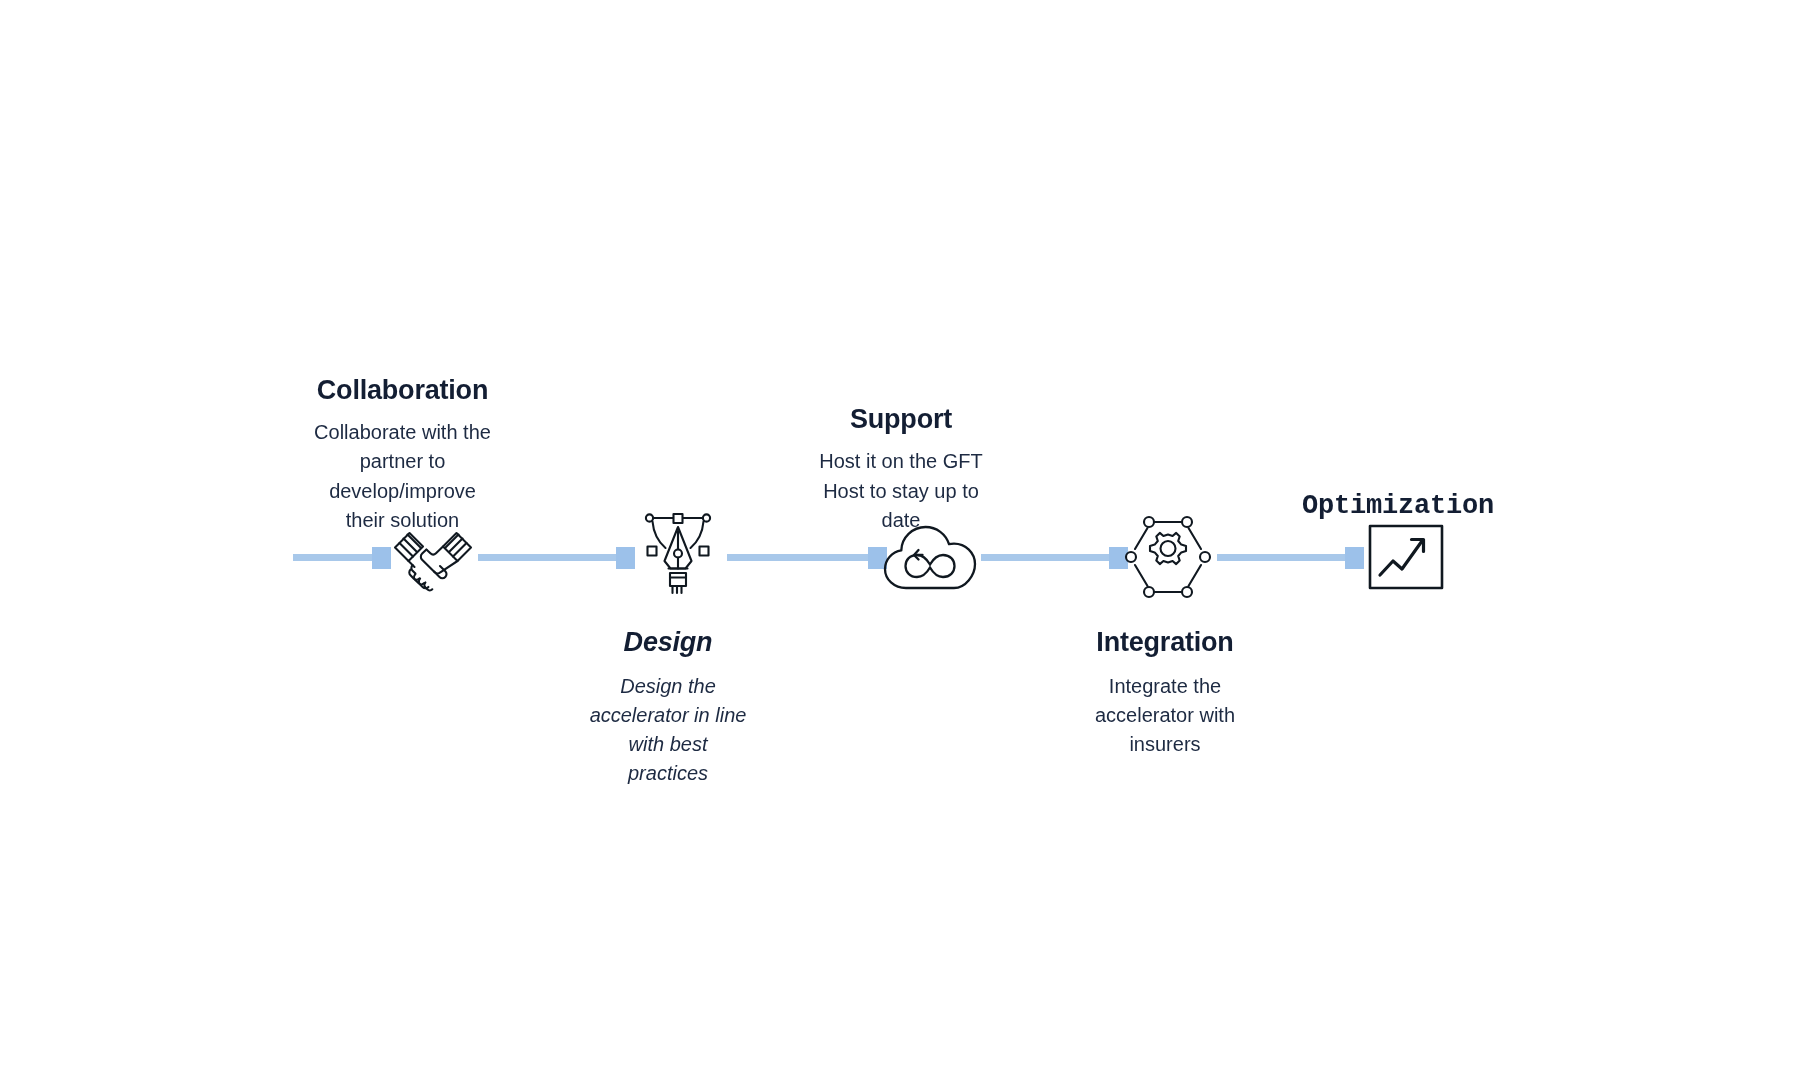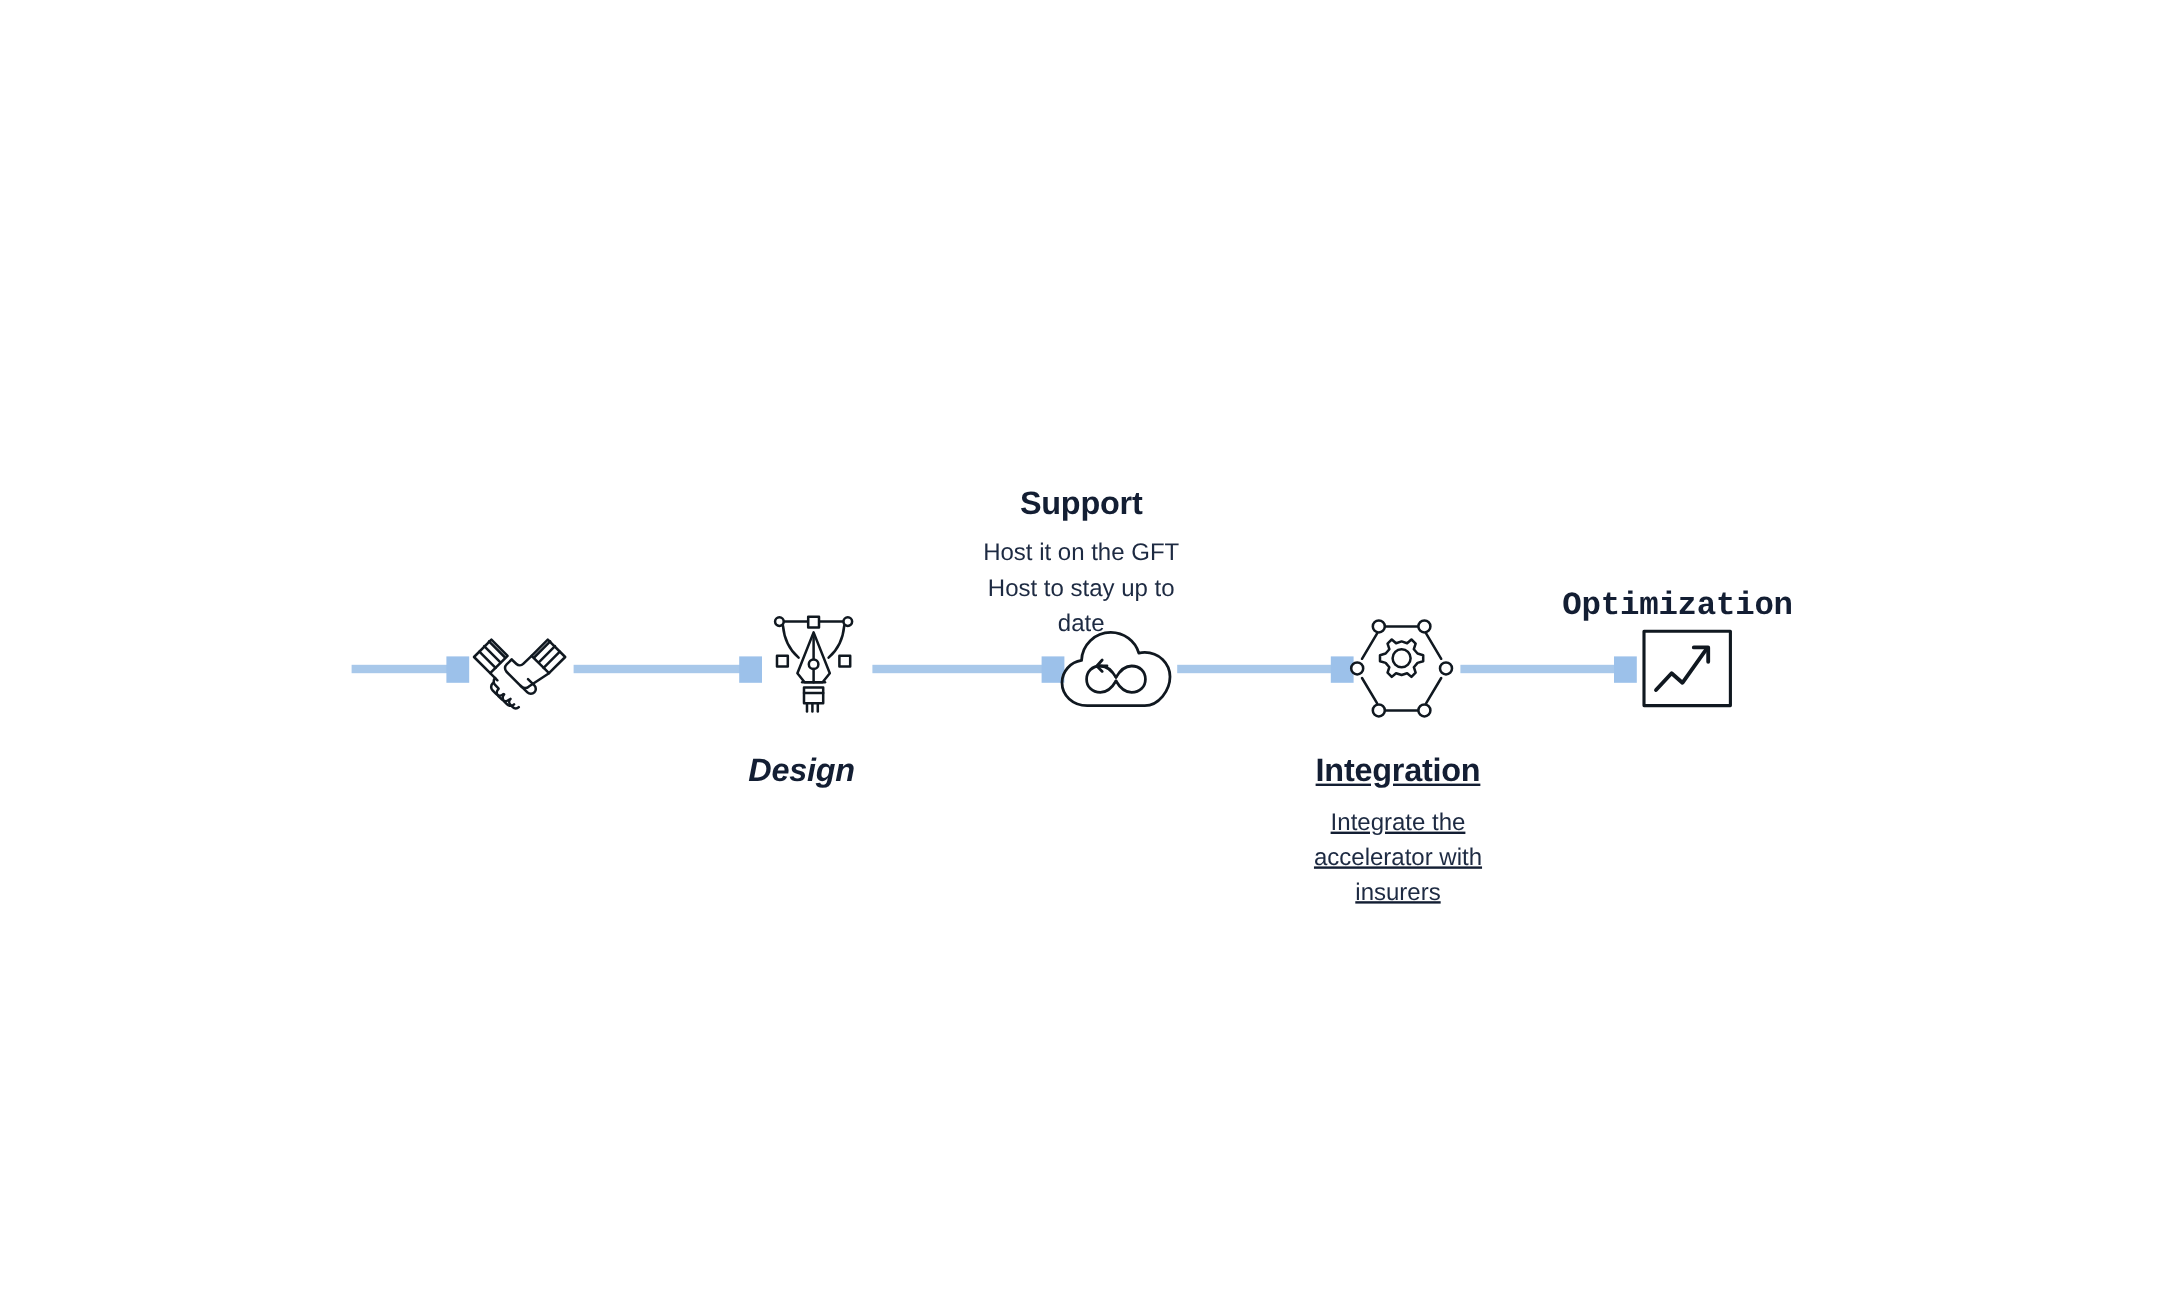--- a/index.html
+++ b/index.html
@@ -223,31 +223,36 @@
     <svg width="76" height="66" viewBox="0 0 76 66" fill="none" stroke="#101820" stroke-width="2.6" stroke-linecap="round" stroke-linejoin="round">
 
       <rect x="2" y="2" width="72" height="62"></rect>
 
       <path d="M12 51 L25 37 L34 45 L54 17" stroke-width="3.2"></path>
 
       <path d="M43.5 15.5 L55.5 15.5 L55.5 27.5" stroke-width="3.2"></path>
     </svg>
   </div>
 
+  <div class="step-text above" style="left:310px; width:185px;">
+    <p class="step-title">Collaboration</p>
+    <p class="step-desc">Collaborate with the partner to develop/improve their solution</p>
+  </div>
 
   <div class="step-text below" style="left:588px; width:160px;font-style:italic;">
     <p class="step-title">Design</p>
+    <p class="step-desc">Design the accelerator in line with best practices</p>
   </div>
 
   <div class="step-text above" style="left:816px; width:170px;">
     <p class="step-title">Support</p>
     <p class="step-desc">Host it on the GFT Host to stay up to date</p>
   </div>
 
-  <div class="step-text below" style="left:1085px; width:160px;text-decoration:underline;">
+  <div class="step-text below" style="left:1085px; width:160px;">
     <p class="step-title">Integration</p>
     <p class="step-desc">Integrate the accelerator with insurers</p>
   </div>
 
   <div class="step-text above" style="left:1278px; width:240px;font-family:Liberation Mono, monospace;">
     <p class="step-title">Optimization</p>
   </div>
 
 </div>
 

